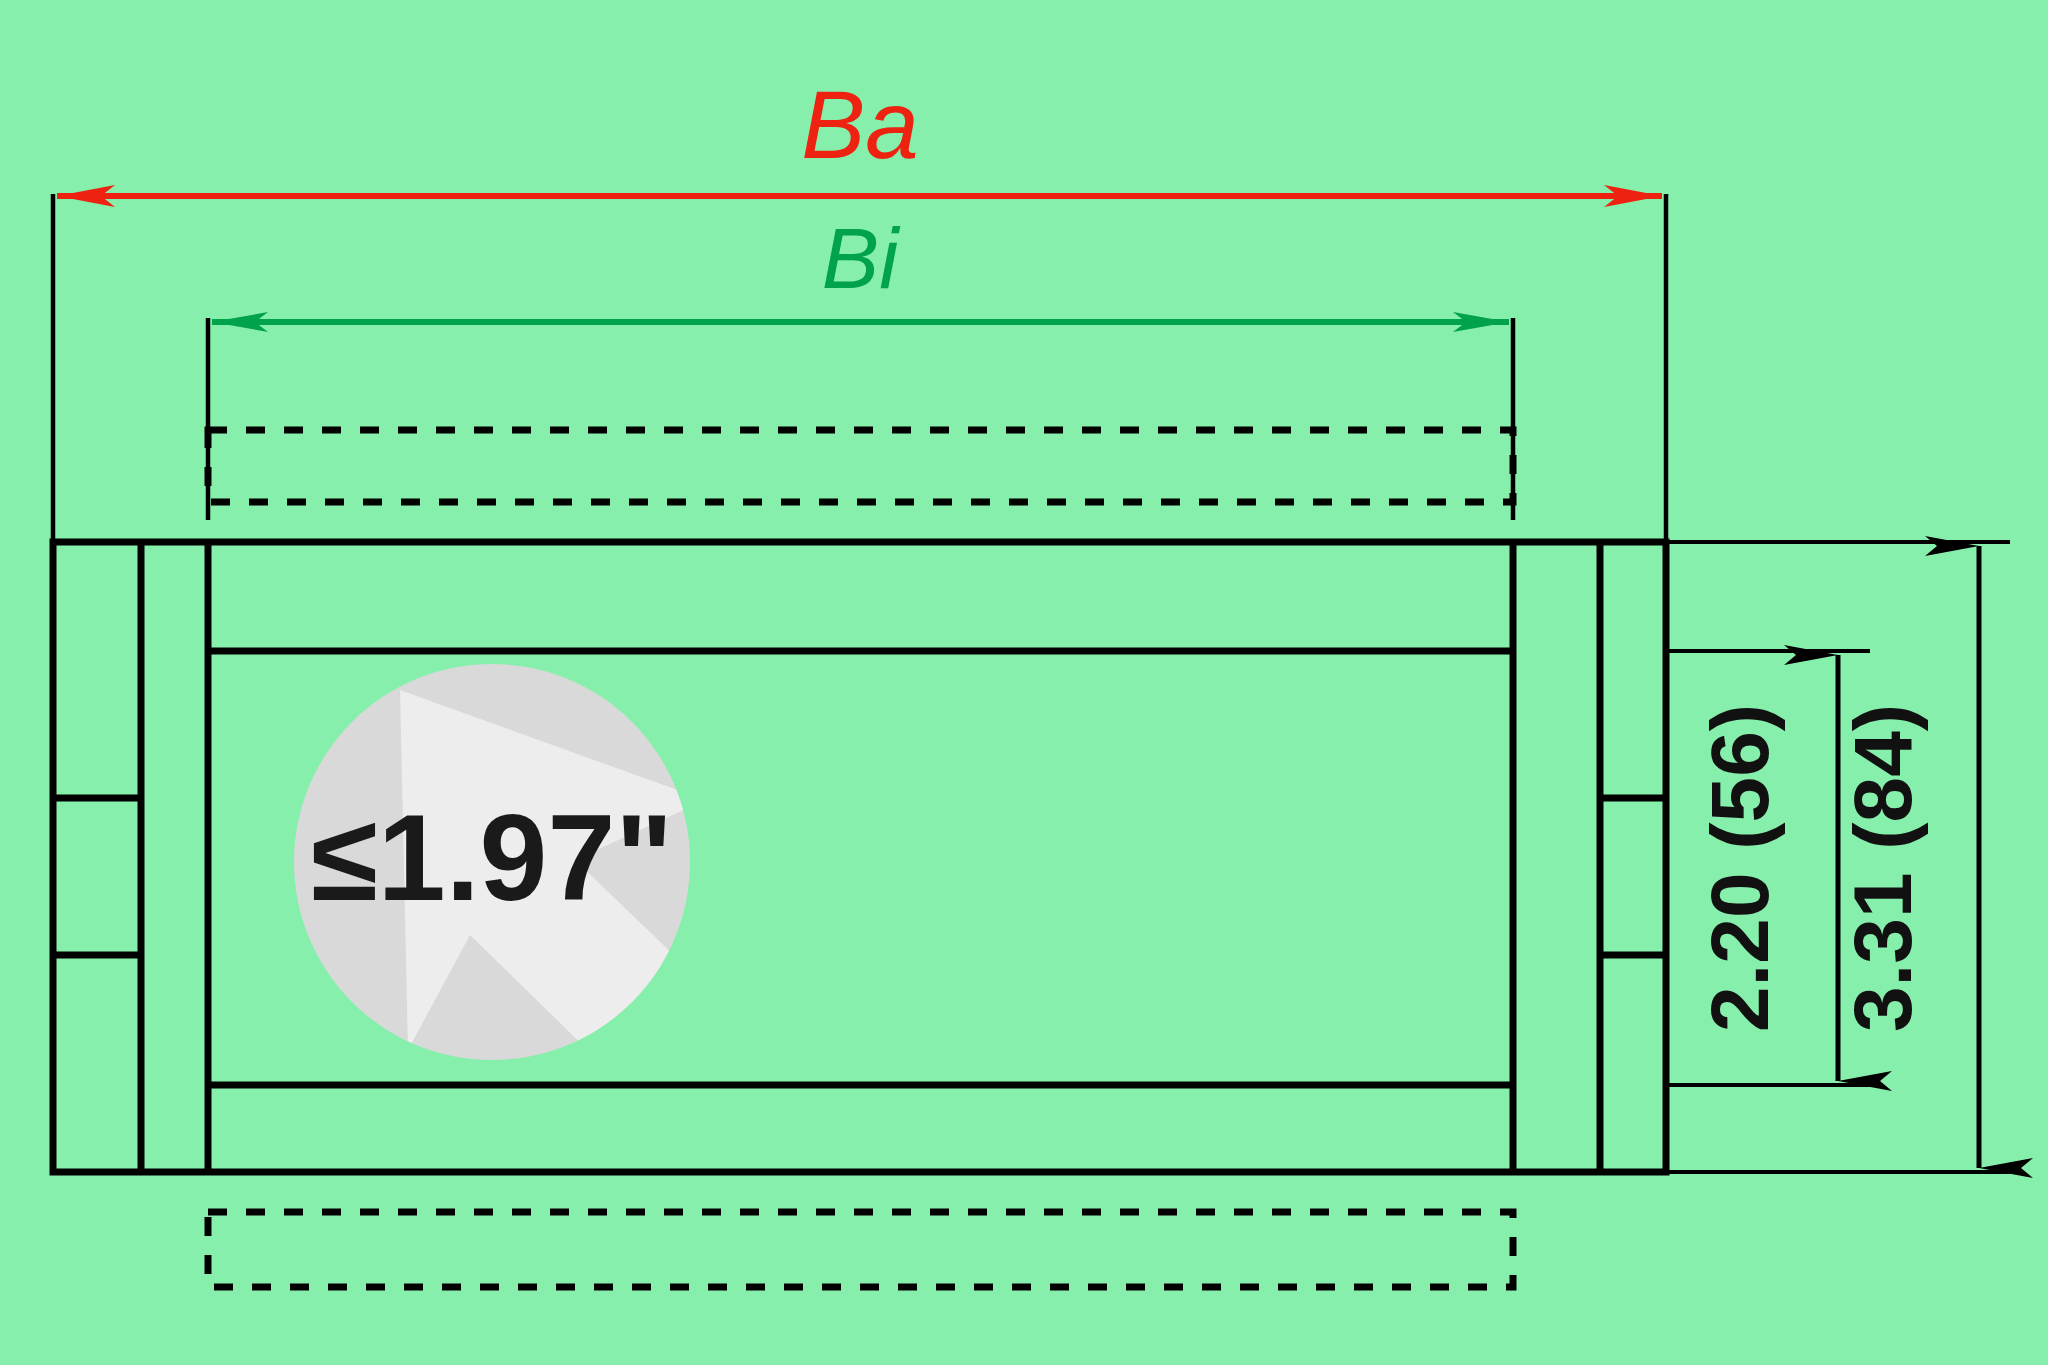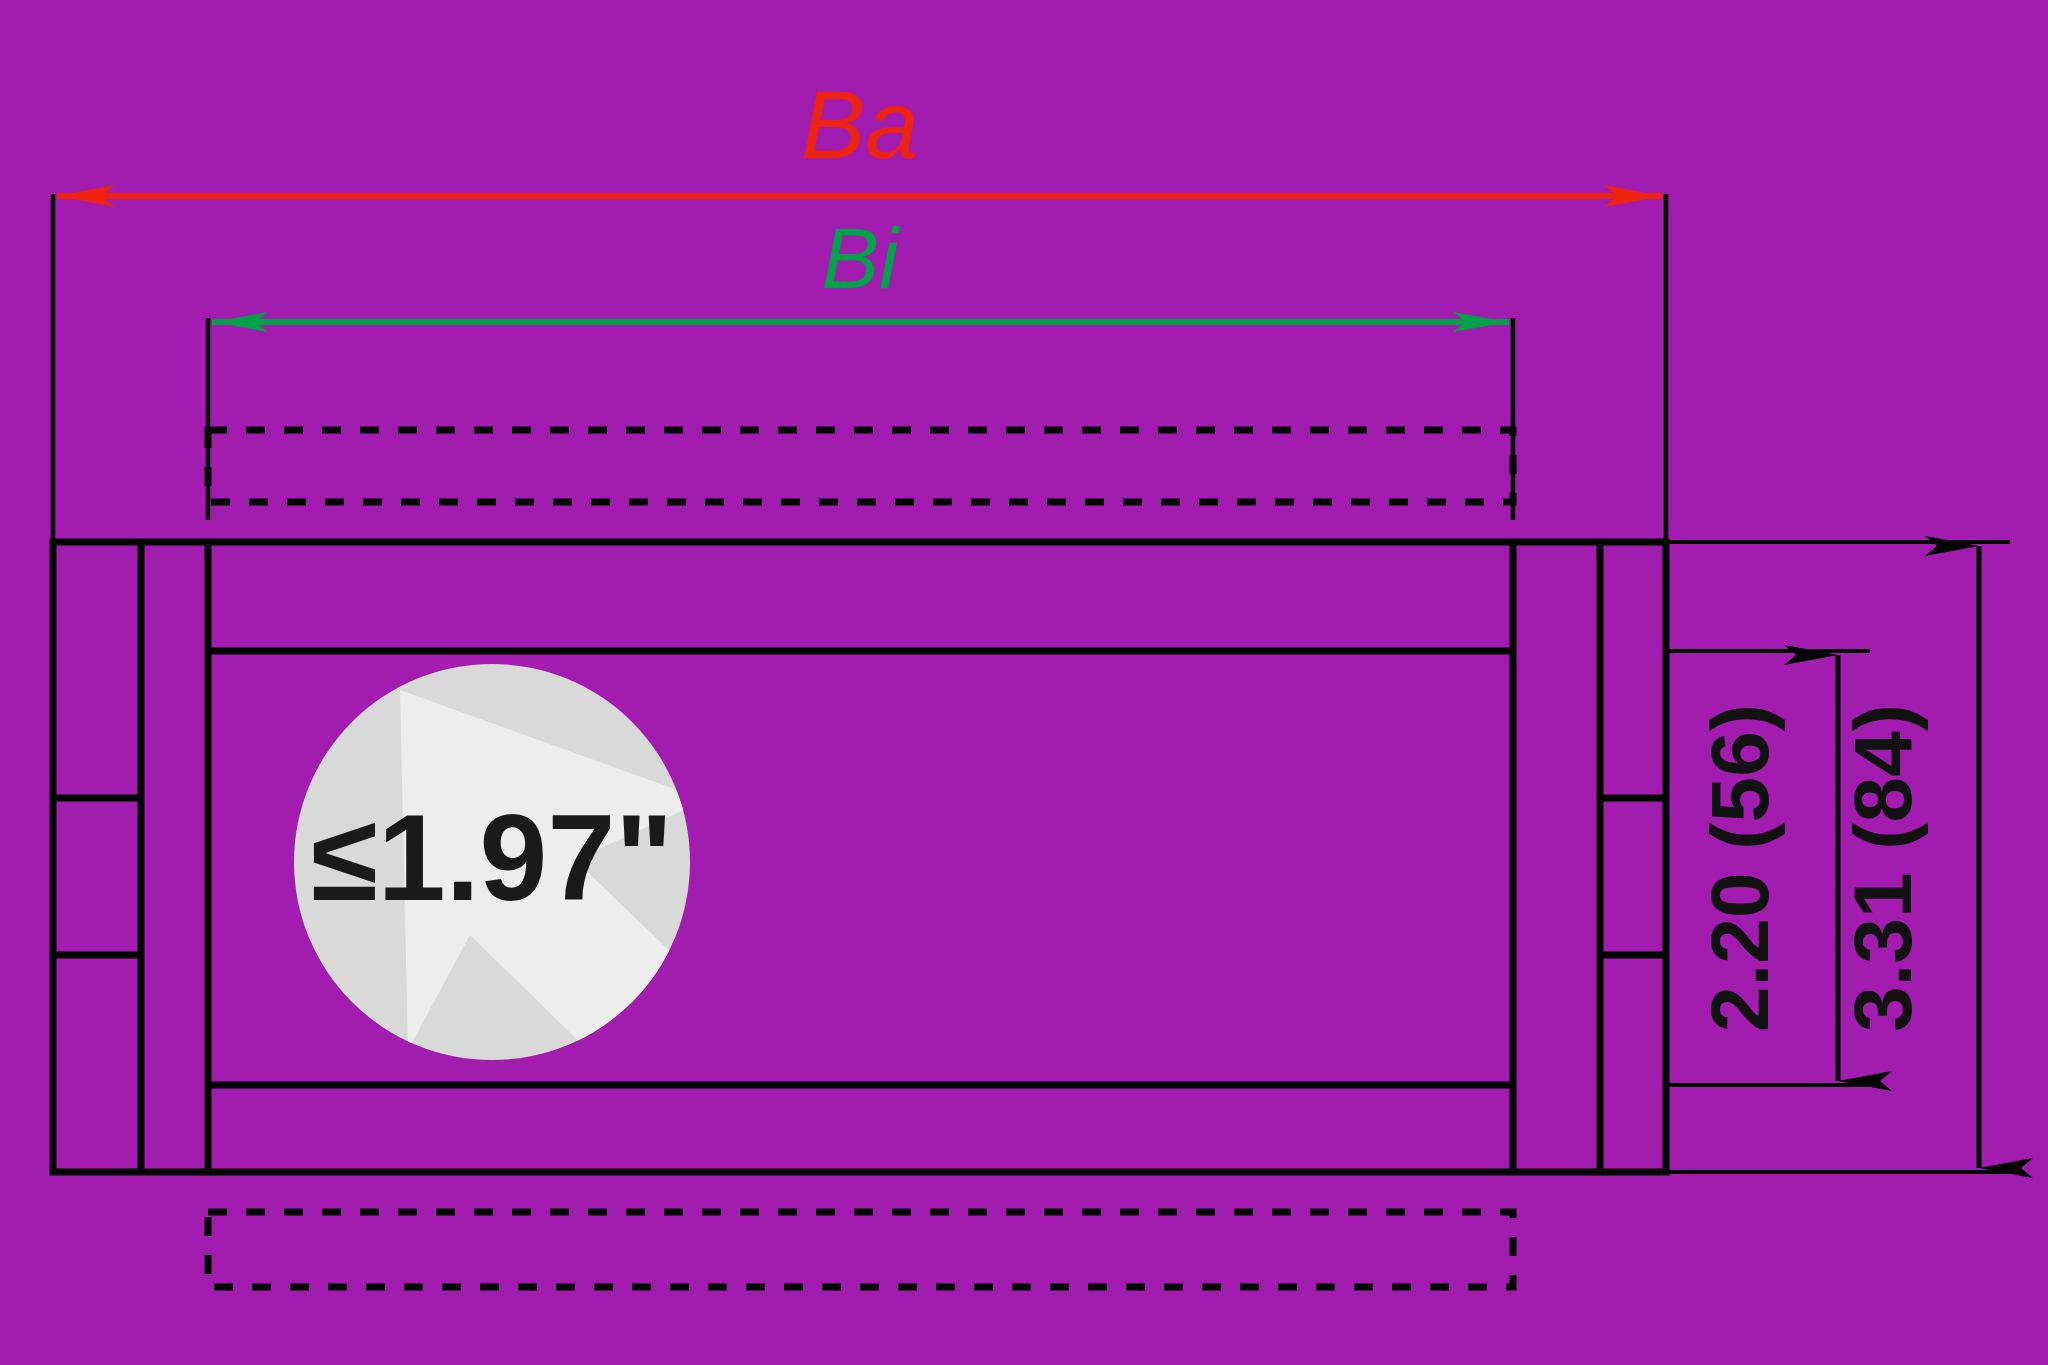--- a/index.html
+++ b/index.html
@@ -7,21 +7,21 @@
     padding: 0;
     background: #FFFFFF;
   }
   body {
     font-family: "Liberation Sans", sans-serif;
   }
   #canvas {
     position: relative;
     width: 2048px;
     height: 1365px;
-    background: #a21caf;
+    background: #86efac;
     overflow: hidden;
   }
   svg#drawing {
     position: absolute;
     inset: 0;
     width: 2048px;
     height: 1365px;
     display: block;
   }
   .dim-label {

